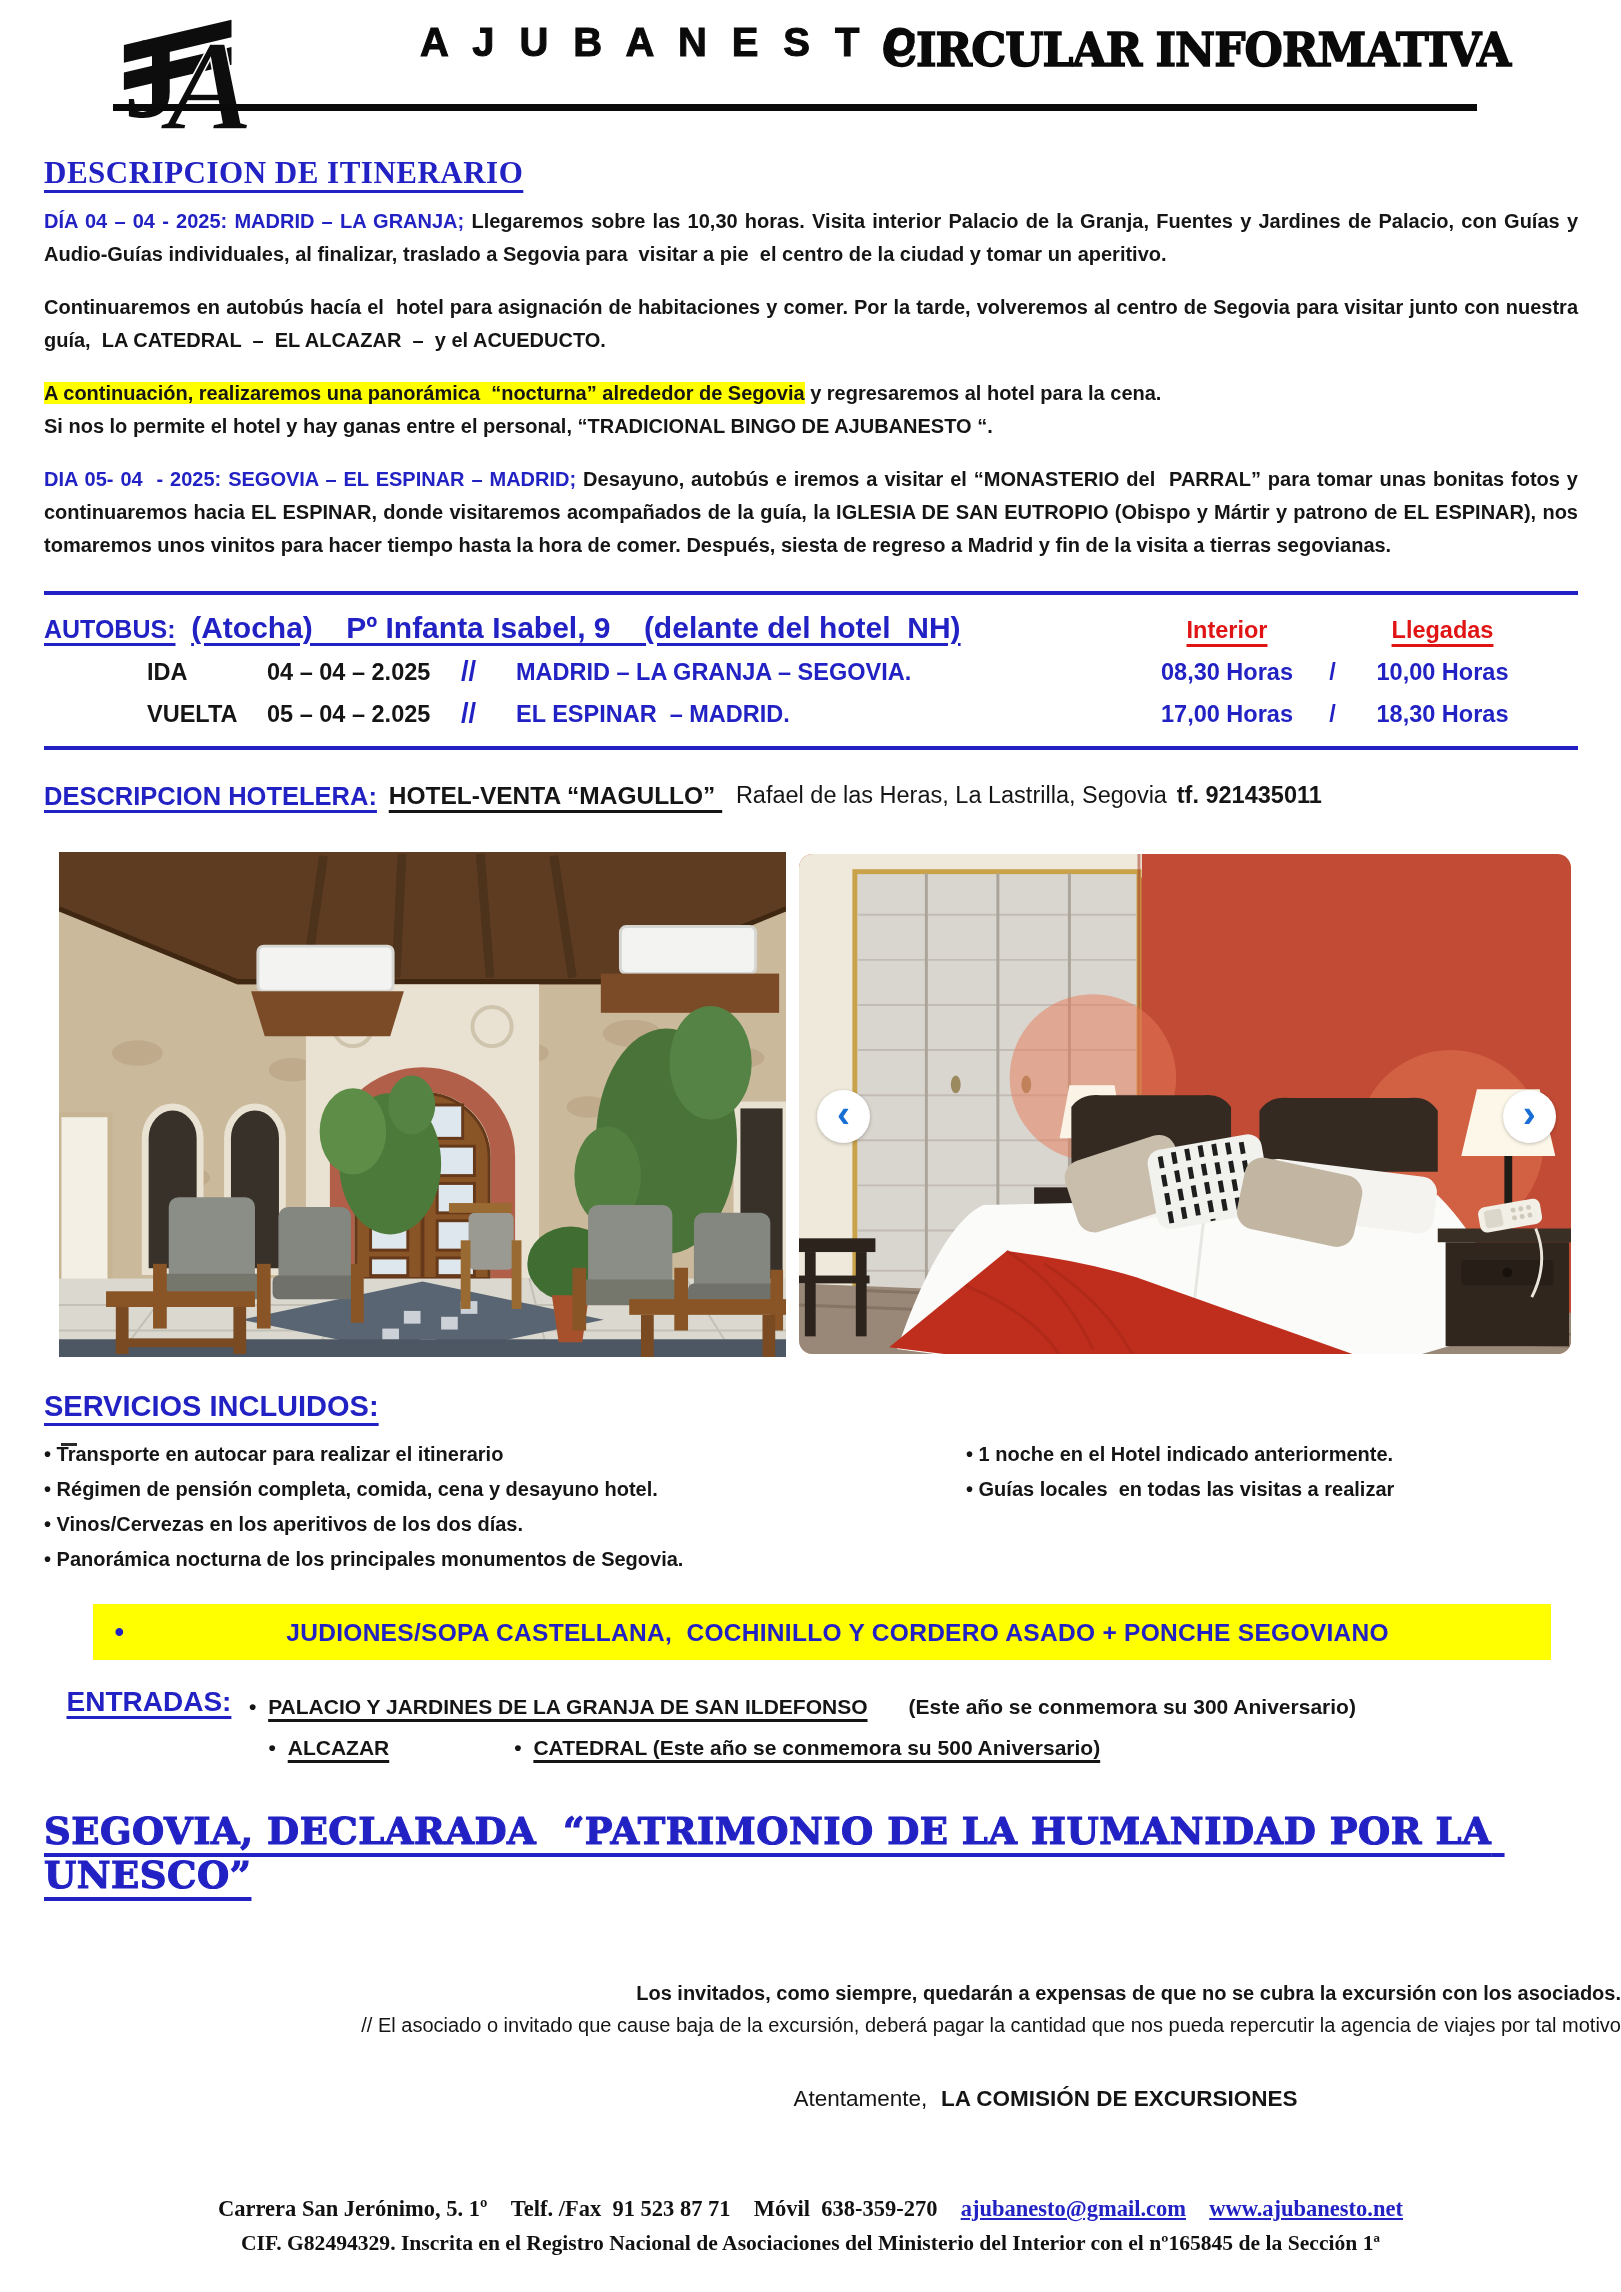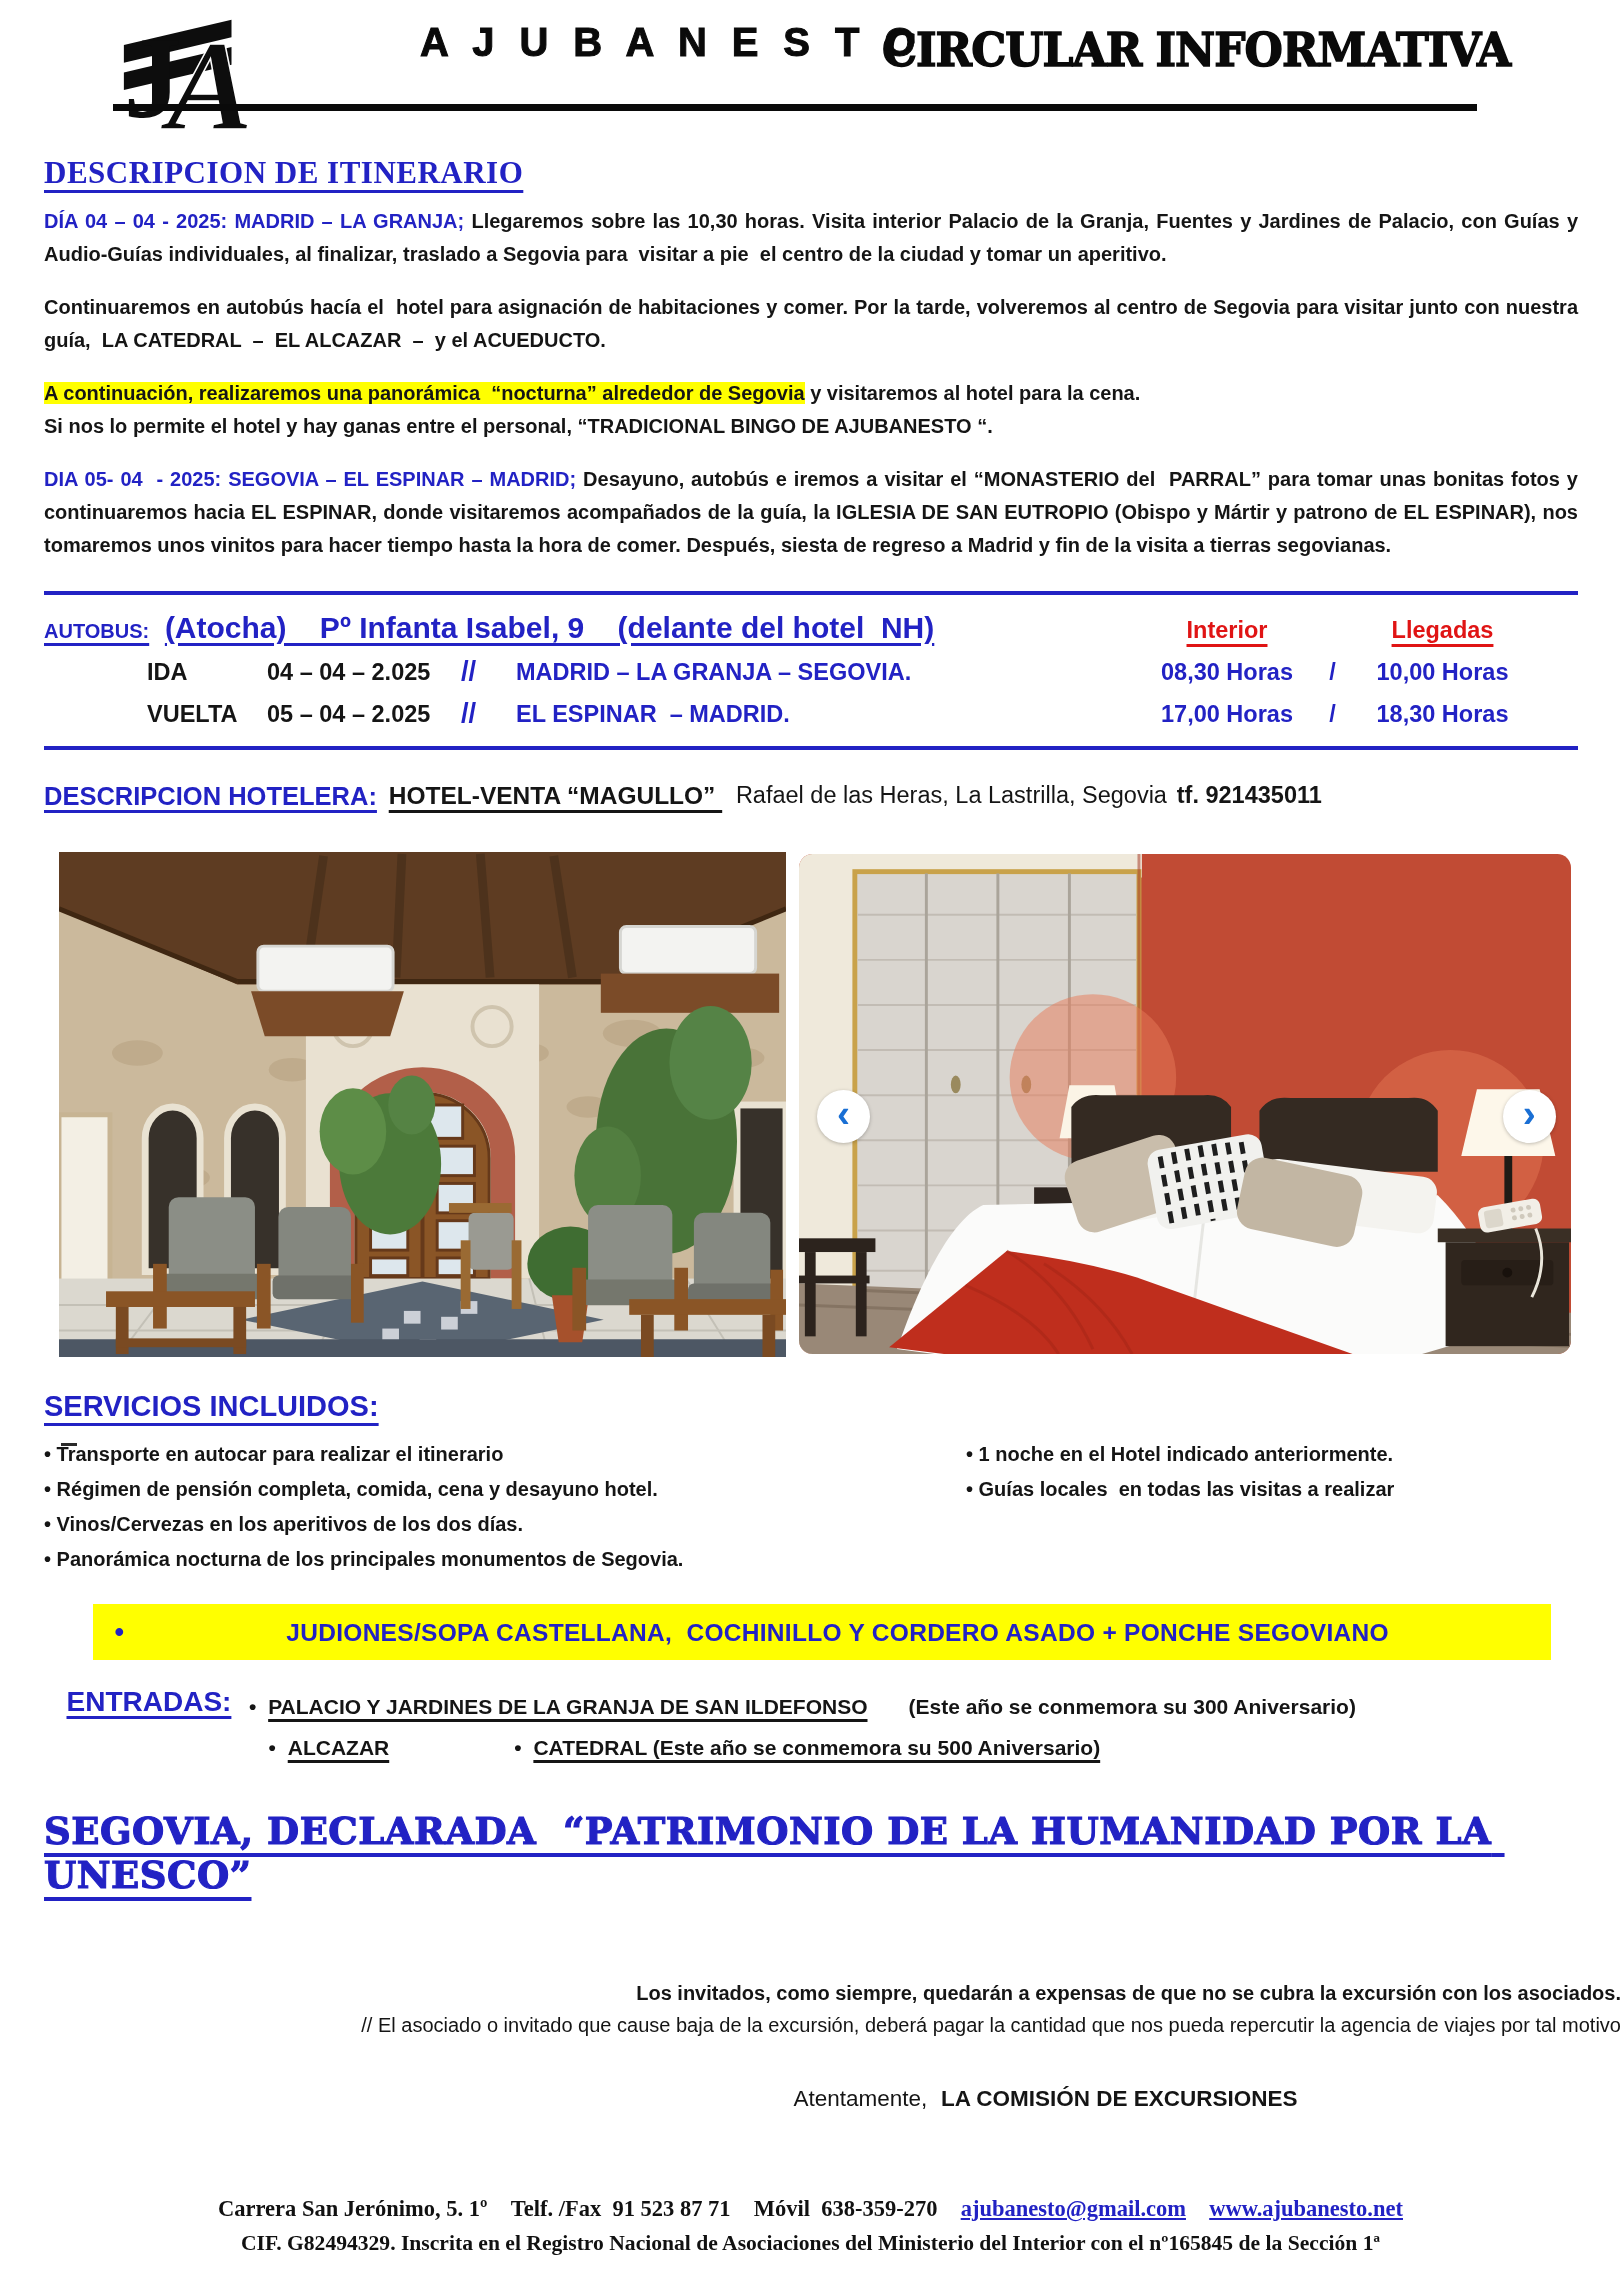--- a/index.html
+++ b/index.html
@@ -26,21 +26,21 @@
        text-decoration-thickness:2.9px;text-underline-offset:6.9px;width:fit-content}
   .para{margin-top:14.7px;font-size:20px;line-height:33px;font-weight:bold;text-align:justify}
   .lead{color:var(--blue)}
   .hl{background:var(--highlight)}
 
   
   .bus{margin-top:29px;border-top:4.9px solid var(--blue);border-bottom:4.9px solid var(--blue);
        padding:15.7px 0 17.6px}
   .bus-row{display:flex;align-items:baseline;font-weight:bold;font-size:23.5px;margin-top:9.8px}
   .bus-row:first-child{margin-top:0}
-  .bus-label{color:var(--blue);font-size:20px;text-decoration:underline;text-decoration-thickness:2.9px;text-underline-offset:4.9px}
+  .bus-label{color:var(--blue);font-size:25px;text-decoration:underline;text-decoration-thickness:2.9px;text-underline-offset:4.9px}
   .bus-loc{color:var(--blue);font-size:30px;margin-left:15.7px;text-decoration:underline;text-decoration-thickness:2.9px;text-underline-offset:4.9px}
   .bus-right{margin-left:auto;display:flex;width:392px;margin-right:45px;flex:none}
   .col-sal{width:172px;text-align:center}
   .col-sl{width:39px;text-align:center;color:var(--blue)}
   .col-lleg{width:181px;text-align:center}
   .red-u{color:var(--red);text-decoration:underline;text-decoration-thickness:2.9px;text-underline-offset:5.9px}
   .blue-t{color:var(--blue)}
   .bus-ind{width:103px;flex:none}
   .bus-dir{width:120px;flex:none}
   .bus-date{width:194px;flex:none}
@@ -131,21 +131,21 @@
   </div>
 
   <div class="content">
 
     <div class="itin-h" data-bind="itinerary.heading">DESCRIPCION DE ITINERARIO</div>
 
     <p class="para"><span class="lead" data-bind="itinerary.day1_label">DÍA 04 – 04 - 2025: MADRID – LA GRANJA; </span><span data-bind="itinerary.day1_text">Llegaremos sobre las 10,30 horas. Visita interior Palacio de la Granja, Fuentes y Jardines de Palacio, con Guías y Audio-Guías individuales, al finalizar, traslado a Segovia para  visitar a pie  el centro de la ciudad y tomar un aperitivo.</span></p>
 
     <p class="para"><span data-bind="itinerary.para2">Continuaremos en autobús hacía el  hotel para asignación de habitaciones y comer. Por la tarde, volveremos al centro de Segovia para visitar junto con nuestra guía,  LA CATEDRAL  –  EL ALCAZAR  –  y el ACUEDUCTO.</span></p>
 
-    <p class="para" style="margin-top:13.7px"><span class="hl" data-bind="itinerary.highlight">A continuación, realizaremos una panorámica  “nocturna” alrededor de Segovia</span><span data-bind="itinerary.highlight_rest"> y visitaremos al hotel para la cena.</span><br>
+    <p class="para" style="margin-top:13.7px"><span class="hl" data-bind="itinerary.highlight">A continuación, realizaremos una panorámica  “nocturna” alrededor de Segovia</span><span data-bind="itinerary.highlight_rest"> y regresaremos al hotel para la cena.</span><br>
     <span data-bind="itinerary.bingo">Si nos lo permite el hotel y hay ganas entre el personal, “TRADICIONAL BINGO DE AJUBANESTO “.</span></p>
 
     <p class="para"><span class="lead" data-bind="itinerary.day2_label">DIA 05- 04  - 2025: SEGOVIA – EL ESPINAR – MADRID; </span><span data-bind="itinerary.day2_text">Desayuno, autobús e iremos a visitar el “MONASTERIO del  PARRAL” para tomar unas bonitas fotos y continuaremos hacia EL ESPINAR, donde visitaremos acompañados de la guía, la IGLESIA DE SAN EUTROPIO (Obispo y Mártir y patrono de EL ESPINAR), nos tomaremos unos vinitos para hacer tiempo hasta la hora de comer. Después, siesta de regreso a Madrid y fin de la visita a tierras segovianas.</span></p>
 
     <div class="bus">
       <div class="bus-row">
         <span class="bus-label" data-bind="bus.label">AUTOBUS:</span>
         <span class="bus-loc" data-bind="bus.location">(Atocha)    Pº Infanta Isabel, 9    (delante del hotel  NH)</span>
         <span class="bus-right">
           <span class="col-sal red-u" data-bind="bus.salidas">Interior</span>

